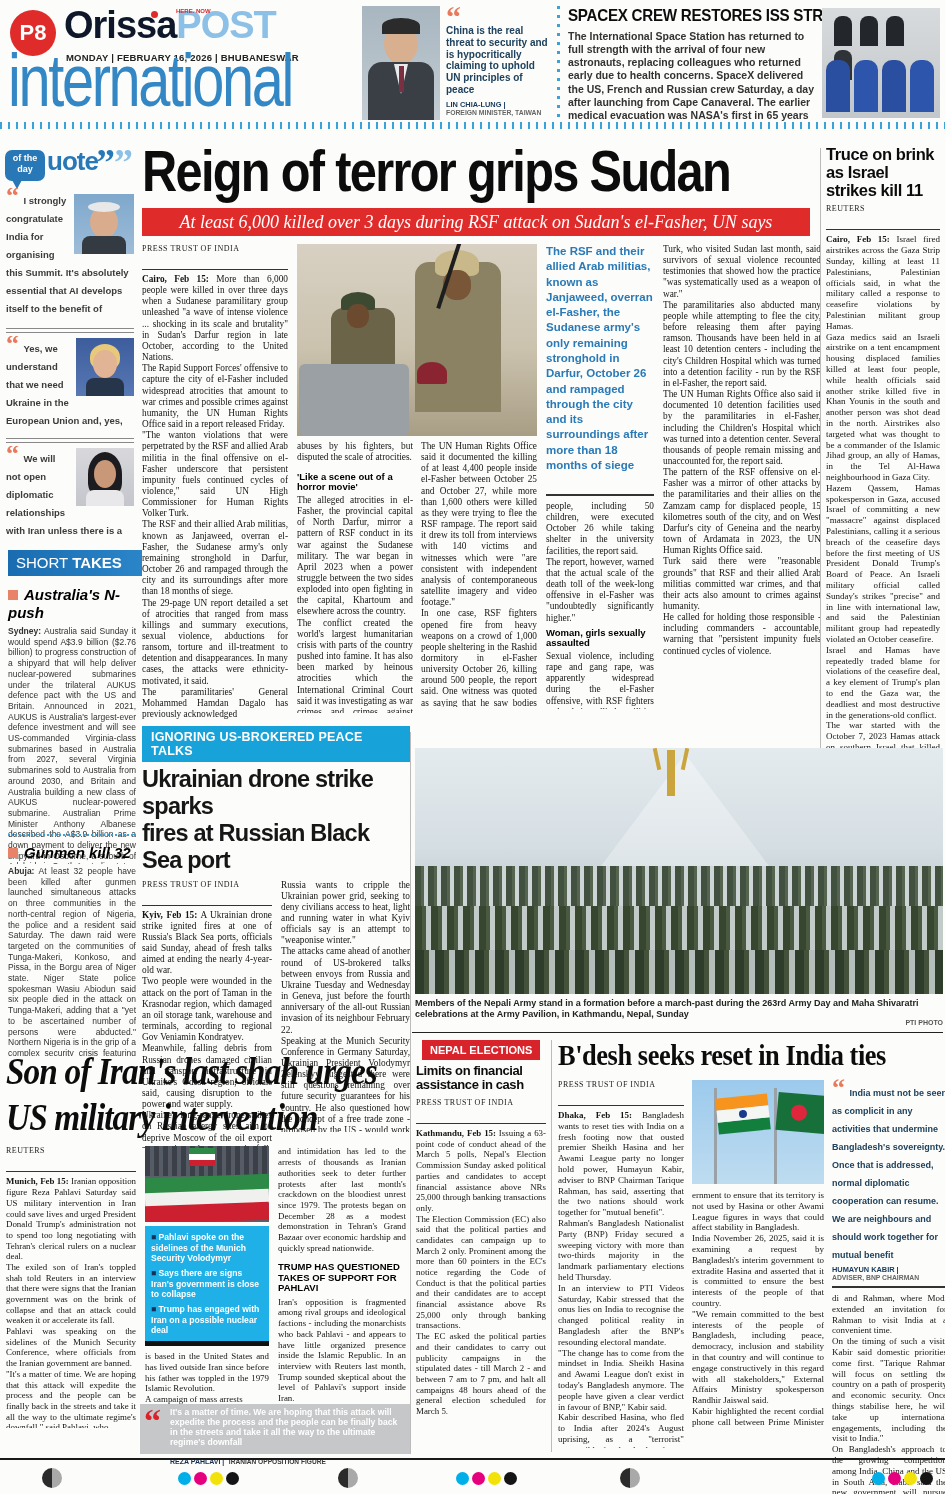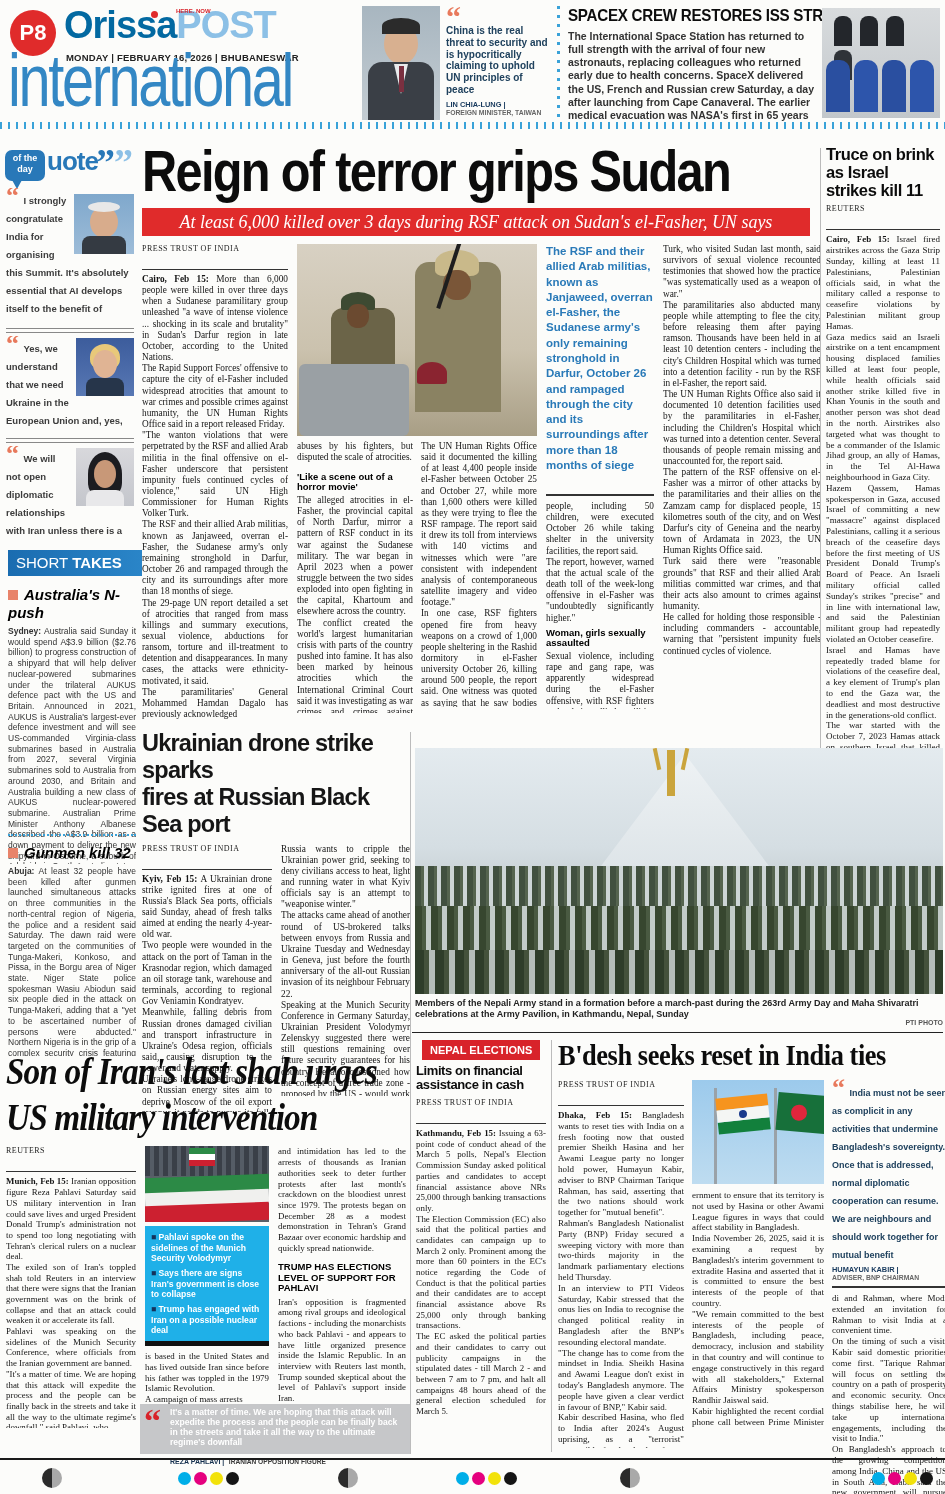--- a/index.html
+++ b/index.html
@@ -27,21 +27,21 @@
   .stitle{font-weight:bold;font-size:15px;color:#000;font-style:italic;}
   .sbody{font-size:8.5px;line-height:1.26;color:#333;text-align:justify;white-space:pre-line;overflow:hidden;font-weight:500;}
   .bullet-sq{display:inline-block;width:10px;height:10px;background:#e8836a;margin-right:6px;}
 </style>
 </head>
 <body>
 
 <div class="abs" style="left:0;top:0;width:945px;height:130px;">
   <div class="abs" style="left:10px;top:10px;width:46px;height:46px;border-radius:50%;background:#e02b2b;color:#fff;font-weight:bold;font-size:22px;text-align:center;line-height:46px;">P8</div>
   <div class="abs" style="left:64px;top:4px;font-weight:bold;font-size:38px;letter-spacing:-1px;white-space:nowrap;">
-    <span style="color:#0369a1;margin-top:8px;">Orissa</span><span style="color:#8cc0e6;">POST</span>
+    <span style="color:#0f172a;margin-top:8px;">Orissa</span><span style="color:#8cc0e6;">POST</span>
   </div>
   <div class="abs" style="left:176px;top:8px;font-size:6px;font-weight:bold;color:#d8232a;">HERE. NOW</div>
   <div class="abs" style="left:151px;top:11px;width:7px;height:7px;border-radius:50%;background:#e02b2b;"></div>
   <div class="abs" style="left:66px;top:52px;font-size:9.5px;font-weight:bold;color:#222;letter-spacing:.2px;">MONDAY | FEBRUARY 16, 2026 | BHUBANESWAR</div>
   <div class="abs" style="left:8px;top:40px;font-size:74px;color:#3387c4;white-space:nowrap;letter-spacing:-3px;transform:scaleX(.78);transform-origin:0 0;line-height:1.1;">international</div>
 
   <div class="ph" style="left:362px;top:6px;width:78px;height:114px;background:linear-gradient(#a8b6c0,#c3ccd2);">
     <div class="head" style="left:22px;top:18px;width:34px;height:40px;background:#d8b090;"></div>
     <div class="abs" style="position:absolute;left:20px;top:12px;width:38px;height:16px;border-radius:50% 50% 0 0;background:#2b2b2b;"></div>
     <div class="abs" style="position:absolute;left:6px;top:56px;width:66px;height:58px;border-radius:14px 14px 0 0;background:#3a3f46;"></div>
@@ -203,20 +203,21 @@
   <div class="hl" style="font-size:16.5px;line-height:1.08;letter-spacing:-.4px;">Truce on brink as Israel strikes kill 11</div>
   <div class="byline" style="margin-top:5px;">REUTERS</div>
   <div class="body-text" style="height:548px;font-size:9px;"><b class="dl">Cairo, Feb 15:</b> <span>Israel fired airstrikes across the Gaza Strip Sunday, killing at least 11 Palestinians, Palestinian officials said, in what the military called a response to ceasefire violations by Palestinian militant group Hamas.
 Gaza medics said an Israeli airstrike on a tent encampment housing displaced families killed at least four people, while health officials said another strike killed five in Khan Younis in the south and another person was shot dead in the north. Airstrikes also targeted what was thought to be a commander of the Islamic Jihad group, an ally of Hamas, in the Tel Al-Hawa neighbourhood in Gaza City.
 Hazem Qassem, Hamas spokesperson in Gaza, accused Israel of committing a new "massacre" against displaced Palestinians, calling it a serious breach of the ceasefire days before the first meeting of US President Donald Trump's Board of Peace. An Israeli military official called Sunday's strikes "precise" and in line with international law, and said the Palestinian militant group had repeatedly violated an October ceasefire.
 Israel and Hamas have repeatedly traded blame for violations of the ceasefire deal, a key element of Trump's plan to end the Gaza war, the deadliest and most destructive in the generations-old conflict.
 The war started with the October 7, 2023 Hamas attack on southern Israel that killed more than 1,200 people, according to Israeli tallies. Israel's air and ground war in Gaza has killed more than 72,000 people since then, according to Palestinian health ministry data.</span></div>
 </div>
 
 <div class="abs" style="left:142px;top:726px;width:268px;">
+  <div style="display:inline-block;background:#18a2da;color:#fff;font-weight:bold;font-size:12.5px;padding:4px 9px;letter-spacing:.2px;">IGNORING US-BROKERED PEACE TALKS</div>
   <div class="hl" style="margin-top:4px;font-size:24px;line-height:1.12;white-space:pre-line;letter-spacing:-.8px;transform:scaleX(.98);font-weight:bold;color:#161616;">Ukrainian drone strike sparks
 fires at Russian Black Sea port</div>
   <div style="display:flex;gap:9px;margin-top:6px;">
     <div style="width:130px;flex:none;">
       <div class="byline">PRESS TRUST OF INDIA</div>
       <div class="body-text" style="height:238px;"><b class="dl">Kyiv, Feb 15:</b> <span>A Ukrainian drone strike ignited fires at one of Russia's Black Sea ports, officials said Sunday, ahead of fresh talks aimed at ending the nearly 4-year-old war.
 Two people were wounded in the attack on the port of Taman in the Krasnodar region, which damaged an oil storage tank, warehouse and terminals, according to regional Gov Veniamin Kondratyev.
 Meanwhile, falling debris from Russian drones damaged civilian and transport infrastructure in Ukraine's Odesa region, officials said, causing disruption to the power and water supply.
 Ukraine's long-range drone strikes on Russian energy sites aim to deprive Moscow of the oil export revenue it needs to pursue its full-scale invasion.</span></div>
     </div>
@@ -325,21 +326,21 @@
       <div style="margin-top:4px;width:124px;background:#1fb0e8;border-bottom:5px solid #111;padding:6px 6px 6px 6px;box-sizing:border-box;color:#fff;font-weight:bold;font-size:8.6px;line-height:1.2;">
         <div style="margin-bottom:5px;"><span style="color:#14325c;">■</span> <span>Pahlavi spoke on the sidelines of the Munich Security Volodymyr</span></div>
         <div style="margin-bottom:5px;"><span style="color:#14325c;">■</span> <span>Says there are signs Iran's government is close to collapse</span></div>
         <div><span style="color:#14325c;">■</span> <span>Trump has engaged with Iran on a possible nuclear deal</span></div>
       </div>
       <div class="body-text" style="height:62px;margin-top:5px;font-size:8.9px;">is based in the United States and has lived outside Iran since before his father was toppled in the 1979 Islamic Revolution.
 A campaign of mass arrests</div>
     </div>
     <div style="width:128px;flex:none;">
       <div class="body-text" style="height:112px;font-size:8.9px;">and intimidation has led to the arrests of thousands as Iranian authorities seek to deter further protests after last month's crackdown on the bloodiest unrest since 1979. The protests began on December 28 as a modest demonstration in Tehran's Grand Bazaar over economic hardship and quickly spread nationwide.</div>
-      <div class="subhead" style="font-size:9.5px;margin:4px 0 3px;">TRUMP HAS ELECTIONS LEVEL OF SUPPORT FOR PAHLAVI</div>
+      <div class="subhead" style="font-size:9.5px;margin:4px 0 3px;">TRUMP HAS QUESTIONED TAKES OF SUPPORT FOR PAHLAVI</div>
       <div class="body-text" style="height:112px;font-size:8.9px;">Iran's opposition is fragmented among rival groups and ideological factions - including the monarchists who back Pahlavi - and appears to have little organized presence inside the Islamic Republic. In an interview with Reuters last month, Trump sounded skeptical about the level of Pahlavi's support inside Iran.</div>
     </div>
   </div>
 </div>
 
 <div class="abs" style="left:140px;top:1404px;width:270px;height:50px;background:#c6c7c9;padding:4px 6px 0 30px;box-sizing:border-box;">
   <span class="serif" style="position:absolute;left:4px;top:-2px;font-size:34px;font-weight:bold;color:#d8232a;">“</span>
   <div style="font-size:8.6px;font-weight:bold;color:#fff;line-height:1.15;">It's a matter of time. We are hoping that this attack will expedite the process and the people can be finally back in the streets and take it all the way to the ultimate regime's downfall</div>
   <div style="margin-top:2px;">
     <span style="font-size:7px;font-weight:bold;color:#15304e;">REZA PAHLAVI |</span>

